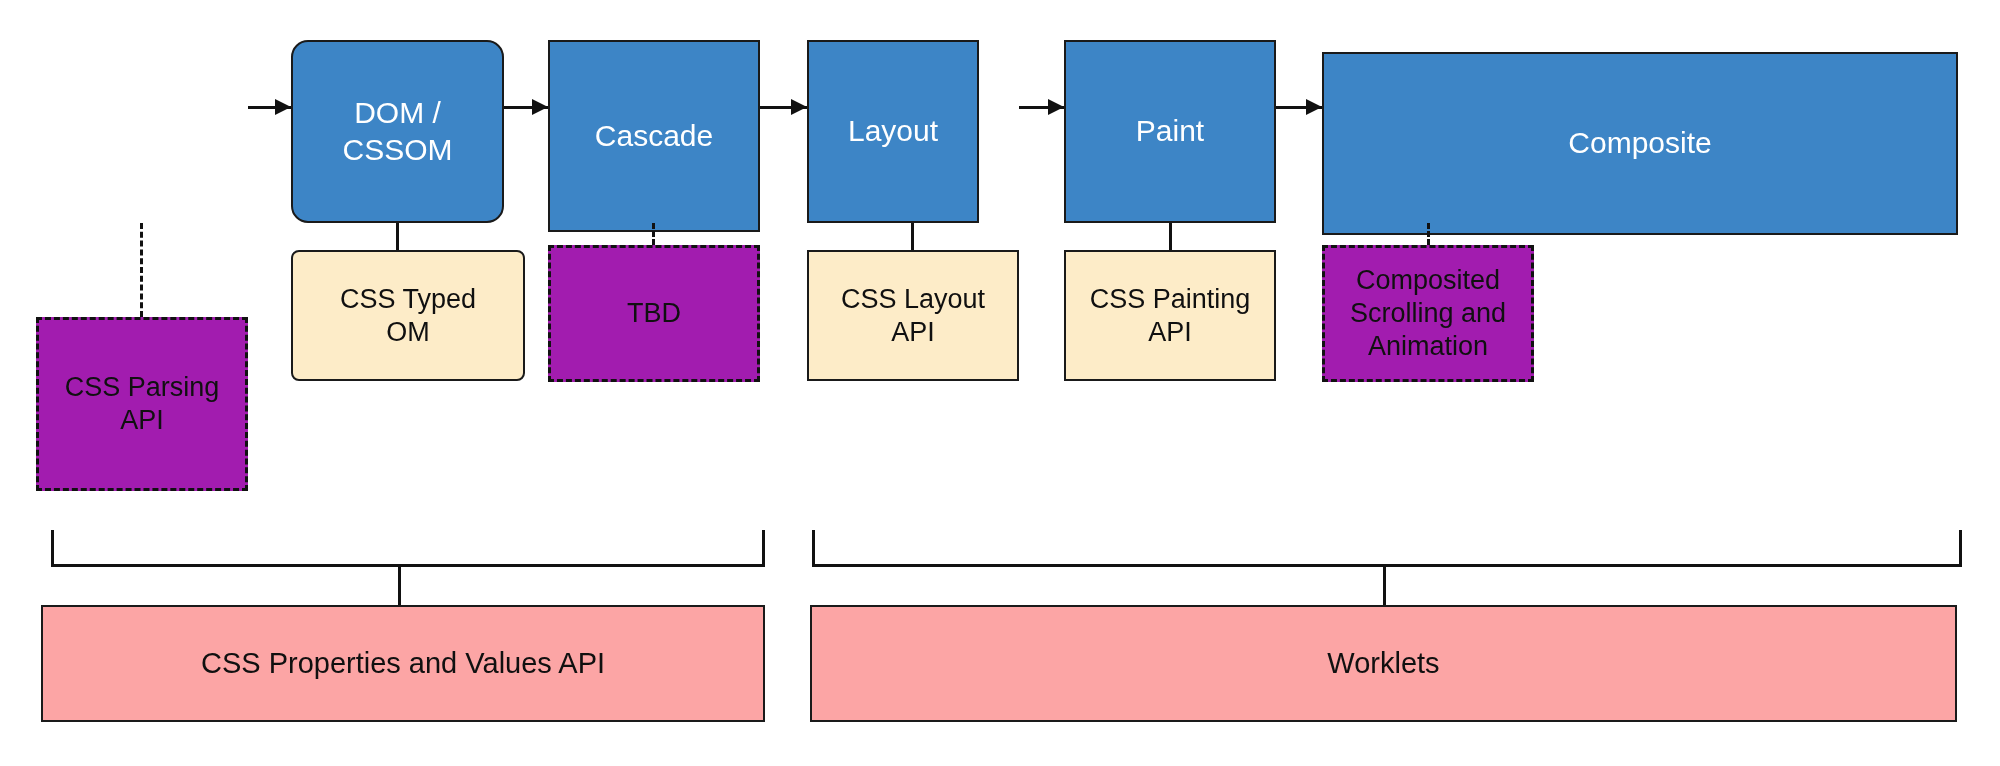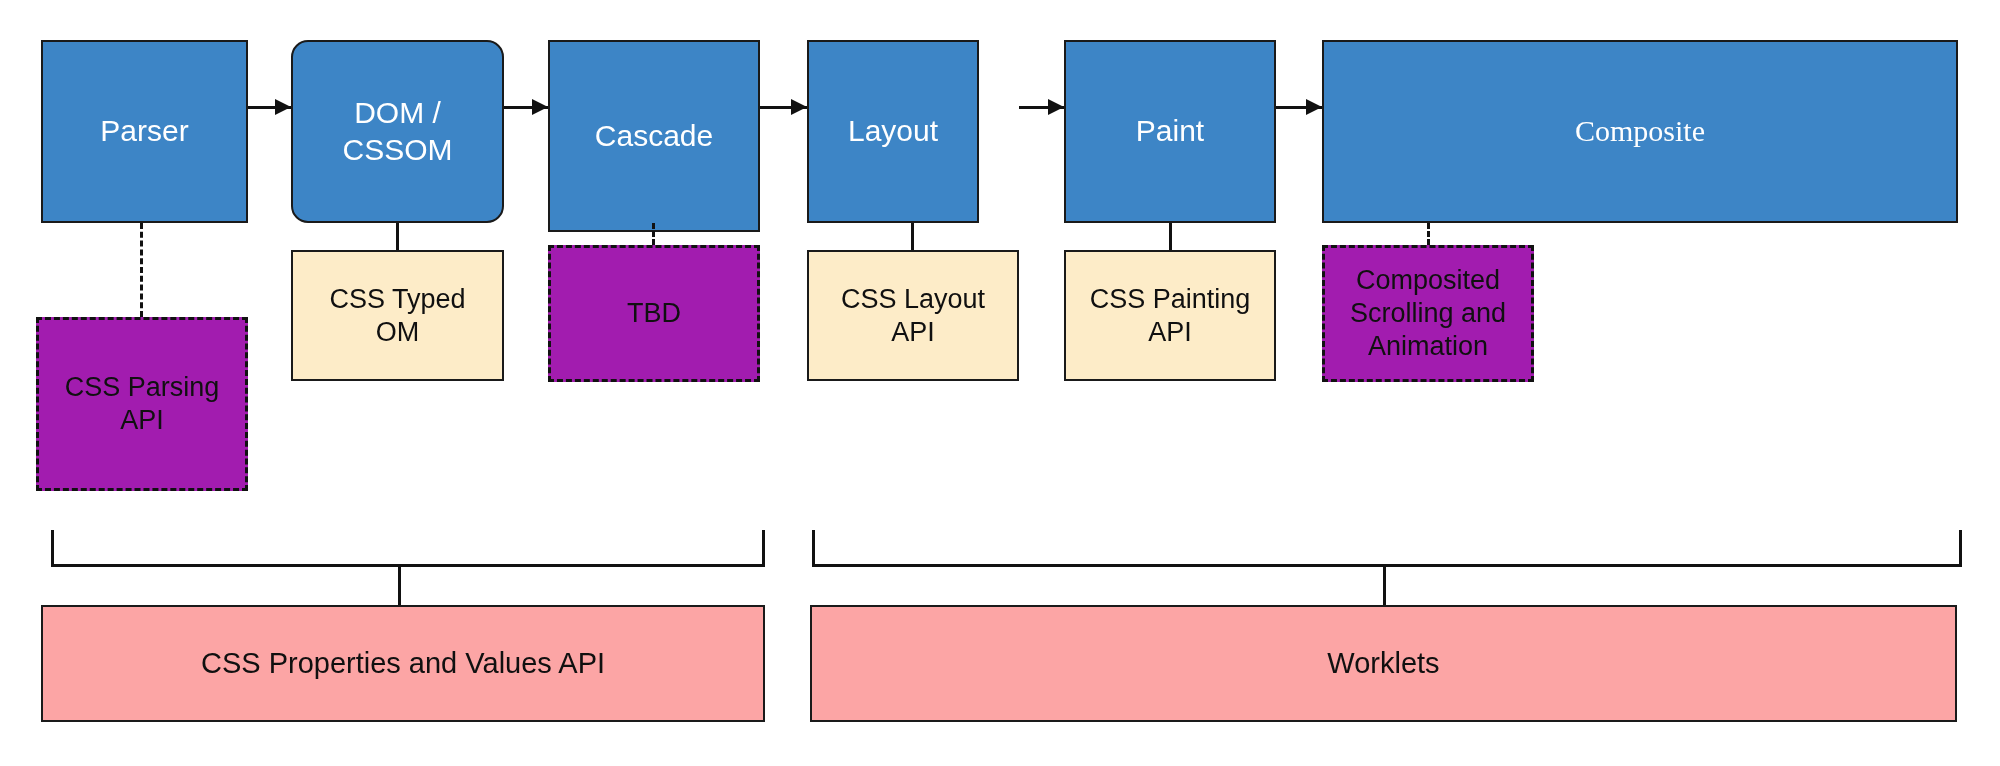--- a/index.html
+++ b/index.html
@@ -88,27 +88,26 @@
     border-bottom: 3px solid #111111;
     border-top: none;
     background: transparent;
   }
 </style>
 </head>
 <body>
 
 <div id="canvas">
 
-  <div class="node stage" style="left: 41px; top: 40px; width: 207px; height: 183px;">Parser</div>
   <div class="node stage" style="left: 291px; top: 40px; width: 213px; height: 183px; border-radius: 17px;">DOM /
 CSSOM</div>
   <div class="node stage" style="left: 548px; top: 40px; width: 212px; height: 192px;">Cascade</div>
   <div class="node stage" style="left: 807px; top: 40px; width: 172px; height: 183px;">Layout</div>
   <div class="node stage" style="left: 1064px; top: 40px; width: 212px; height: 183px;">Paint</div>
-  <div class="node stage" style="left: 1322px; top: 40px; width: 636px; height: 183px; font-family: Liberation Serif, serif;">Composite</div>
+  <div class="node stage" style="left: 1322px; top: 52px; width: 636px; height: 183px;">Composite</div>
 
   <div class="arrow-wrap" style="left: 248px; top: 106px; width: 43px;">
     <div class="arrow-shaft" style="width: 43px;"></div>
     <div class="arrow-head"></div>
   </div>
   <div class="arrow-wrap" style="left: 504px; top: 106px; width: 44px;">
     <div class="arrow-shaft" style="width: 44px;"></div>
     <div class="arrow-head"></div>
   </div>
   <div class="arrow-wrap" style="left: 760px; top: 106px; width: 47px;">
@@ -126,21 +125,21 @@
 
   <div class="vline dashed" style="left: 140px; top: 223px; height: 94px;"></div>
   <div class="vline" style="left: 396px; top: 223px; height: 27px;"></div>
   <div class="vline dashed" style="left: 652px; top: 223px; height: 22px;"></div>
   <div class="vline" style="left: 911px; top: 223px; height: 27px;"></div>
   <div class="vline" style="left: 1169px; top: 223px; height: 27px;"></div>
   <div class="vline dashed" style="left: 1427px; top: 223px; height: 22px;"></div>
 
   <div class="node tbd" style="left: 36px; top: 317px; width: 212px; height: 174px;">CSS Parsing
 API</div>
-  <div class="node api" style="left: 291px; top: 250px; width: 213px; height: 131px;">CSS Typed
+  <div class="node api" style="left: 291px; top: 250px; width: 234px; height: 131px; border-radius: 8px;">CSS Typed
 OM</div>
   <div class="node tbd" style="left: 548px; top: 245px; width: 212px; height: 137px;">TBD</div>
   <div class="node api" style="left: 807px; top: 250px; width: 212px; height: 131px;">CSS Layout
 API</div>
   <div class="node api" style="left: 1064px; top: 250px; width: 212px; height: 131px;">CSS Painting
 API</div>
   <div class="node tbd" style="left: 1322px; top: 245px; width: 212px; height: 137px;">Composited
 Scrolling and
 Animation</div>
 

